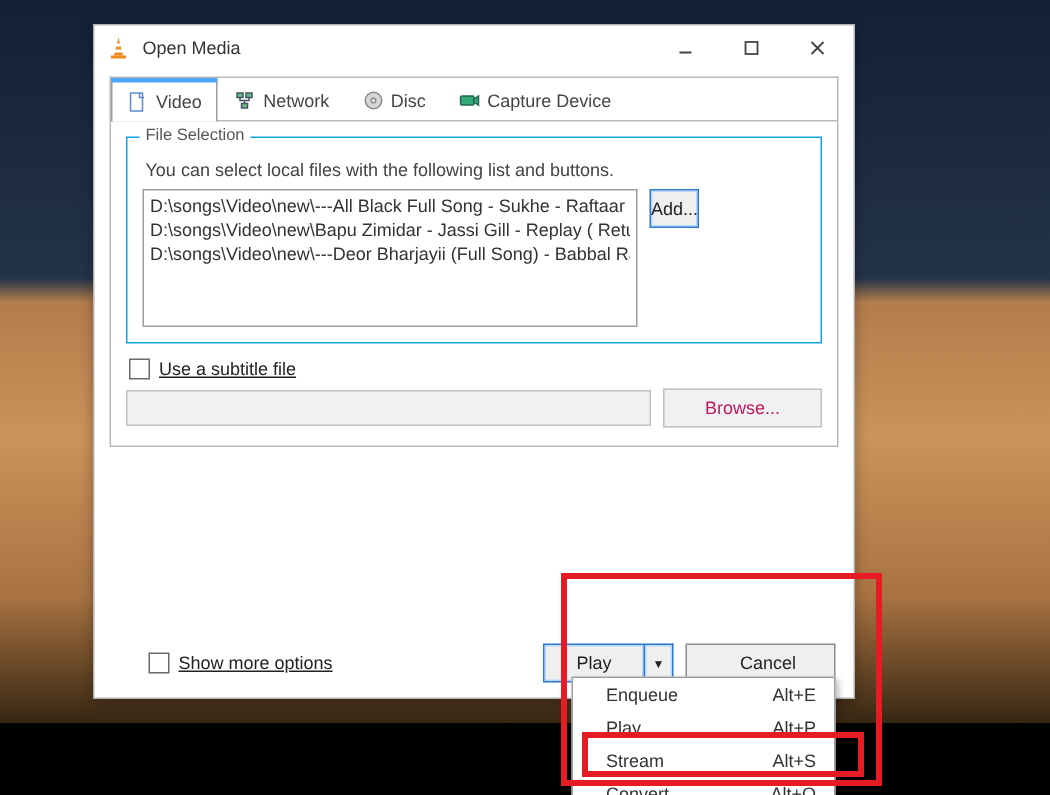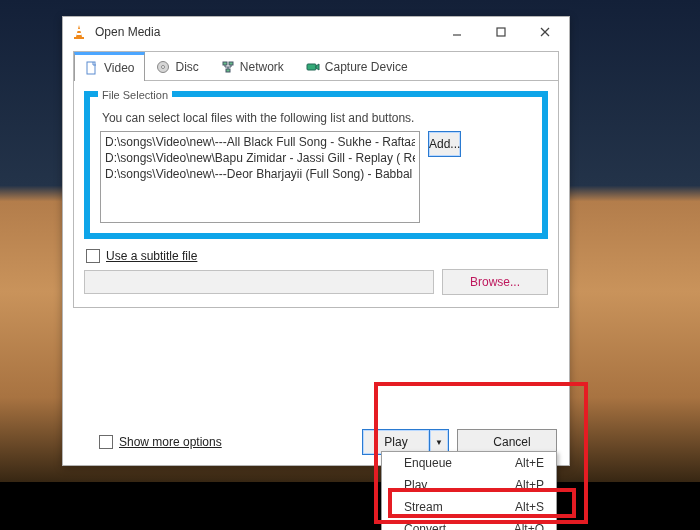--- a/index.html
+++ b/index.html
@@ -11,21 +11,21 @@
   .app-icon svg{width:16px;height:16px;display:block;}
   .title{flex:1;font-size:12px;color:#333;}
   .winbtns{display:flex;}
   .winbtn{width:44px;height:28px;display:flex;align-items:center;justify-content:center;}
   .winbtn svg{stroke:#444;stroke-width:1.2;fill:none;}
   .tabs-row{height:28px;border:1px solid #b9b9b9;margin:4px 10px 0 10px;border-bottom:none;display:flex;align-items:flex-end;background:#fff;}
   .tab{display:flex;align-items:center;gap:5px;height:26px;padding:0 10px;border:1px solid transparent;border-bottom:none;cursor:default;color:#444;}
   .tab.active{border-color:#9e9e9e;border-top:3px solid #4ca6ff;background:#fff;position:relative;top:1px;}
   .tab-icon svg{width:14px;height:14px;display:block;}
   .tab-pane{margin:0 10px 6px 10px;border:1px solid #b9b9b9;padding:8px 10px 12px 10px;}
-  .fieldset{border:6px solid #0ea5e9;margin:2px 0 10px 0;position:relative;padding:14px 10px 10px 10px;}
+  .fieldset{border:1px solid #0ea5e9;margin:2px 0 10px 0;position:relative;padding:14px 10px 10px 10px;}
   .legend{position:absolute;top:-8px;left:8px;background:#fff;padding:0 4px;color:#555;font-size:11px;}
   .help{color:#444;margin:0 0 6px 2px;}
   .file-row{display:flex;gap:8px;}
   .file-list{flex:1;height:86px;border:1px solid #9e9e9e;background:#fff;overflow:hidden;padding:2px 4px;line-height:16px;color:#333;}
   .file-list div{white-space:nowrap;overflow:hidden;text-overflow:clip;}
   .side-btns{display:flex;flex-direction:row;gap:8px;width:104px;}
   .btn{height:24px;border:1px solid #8e8e8e;background:#efefef;color:#222;display:flex;align-items:center;justify-content:center;cursor:default;}
   .btn.primary{border-color:#2a7ad1;box-shadow:inset 0 0 0 1px #b8d8ff;}
   .check-row{display:flex;align-items:center;gap:6px;margin:2px 0 6px 2px;text-decoration:underline;}
   .checkbox{width:12px;height:12px;border:1px solid #6b6b6b;background:#fff;}
@@ -88,36 +88,36 @@
             <svg viewBox="0 0 14 14">
               <rect x="2" y="1" width="8" height="12" fill="#fff" stroke="#5b8bd0"></rect>
               <polyline points="8,1 8,4 11,4" fill="none" stroke="#5b8bd0"></polyline>
             </svg>
           </span>
         <span>Video</span>
       </div>
       <div class="tab">
         <span class="tab-icon">
             <svg viewBox="0 0 14 14">
-              <circle cx="7" cy="7" r="5.5" fill="#d6d6d6" stroke="#888"></circle>
-              <circle cx="7" cy="7" r="1.5" fill="#fff" stroke="#888"></circle>
-            </svg>
-          </span>
-        <span>Disc</span>
-      </div>
-      <div class="tab">
-        <span class="tab-icon">
-            <svg viewBox="0 0 14 14">
               <rect x="2" y="2" width="4" height="3" fill="#6b8" stroke="#456"></rect>
               <rect x="8" y="2" width="4" height="3" fill="#6b8" stroke="#456"></rect>
               <rect x="5" y="9" width="4" height="3" fill="#6b8" stroke="#456"></rect>
               <path d="M4 5v2h6V5M7 7v2" fill="none" stroke="#456"></path>
             </svg>
           </span>
         <span>Network</span>
+      </div>
+      <div class="tab">
+        <span class="tab-icon">
+            <svg viewBox="0 0 14 14">
+              <circle cx="7" cy="7" r="5.5" fill="#d6d6d6" stroke="#888"></circle>
+              <circle cx="7" cy="7" r="1.5" fill="#fff" stroke="#888"></circle>
+            </svg>
+          </span>
+        <span>Disc</span>
       </div>
       <div class="tab">
         <span class="tab-icon">
             <svg viewBox="0 0 14 14">
               <rect x="1" y="4" width="9" height="6" rx="1" fill="#3a7" stroke="#265"></rect>
               <polygon points="10,6 13,4 13,10 10,8" fill="#3a7" stroke="#265"></polygon>
             </svg>
           </span>
         <span>Capture Device</span>
       </div>

